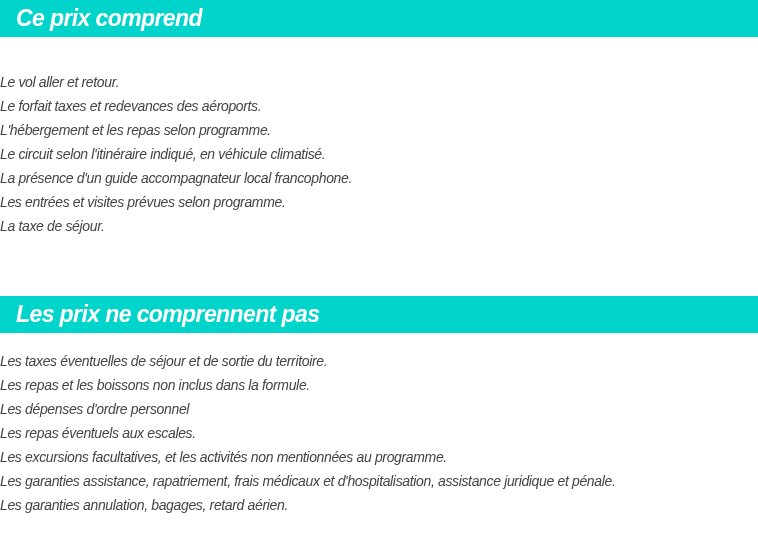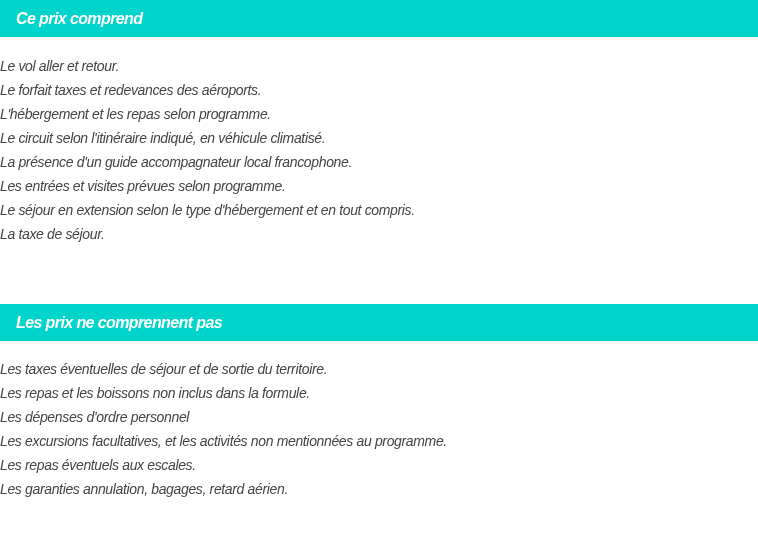--- a/index.html
+++ b/index.html
@@ -20,67 +20,67 @@
       width: 758px;
       box-sizing: border-box;
       padding-left: 16px;
       display: flex;
       align-items: center;
     }
     .section-title {
       color: #ffffff;
       font-style: italic;
       font-weight: bold;
-      font-size: 16px;
+      font-size: 23px;
       letter-spacing: -0.6px;
       margin: 0;
       line-height: 1;
     }
     .item-list {
       list-style: none;
       margin: 0;
       padding: 0;
     }
     .item-list li {
       font-style: italic;
       font-size: 14px;
       line-height: 24px;
       height: 24px;
       white-space: nowrap;
       letter-spacing: -0.35px;
       color: #444444;
     }
-    #section-included .item-list { margin-top: 17px; }
+    #section-included .item-list { margin-top: 33px; }
     #section-excluded { margin-top: 58px; }
     #section-excluded .item-list { margin-top: 16px; }
   </style>
 </head>
 <body>
 
 <section id="section-included">
   <div class="section-banner">
     <h2 class="section-title">Ce prix comprend</h2>
   </div>
   <ul class="item-list">
     <li>Le vol aller et retour.</li>
     <li>Le forfait taxes et redevances des aéroports.</li>
     <li>L'hébergement et les repas selon programme.</li>
     <li>Le circuit selon l'itinéraire indiqué, en véhicule climatisé.</li>
     <li>La présence d'un guide accompagnateur local francophone.</li>
     <li>Les entrées et visites prévues selon programme.</li>
-    <li>Le séjour en extension selon le type d'hébergement et en tout compris.</li>
     <li>La taxe de séjour.</li>
   </ul>
 </section>
 
 <section id="section-excluded">
   <div class="section-banner">
     <h2 class="section-title">Les prix ne comprennent pas</h2>
   </div>
   <ul class="item-list">
     <li>Les taxes éventuelles de séjour et de sortie du territoire.</li>
     <li>Les repas et les boissons non inclus dans la formule.</li>
     <li>Les dépenses d'ordre personnel</li>
+    <li>Les repas éventuels aux escales.</li>
     <li>Les excursions facultatives, et les activités non mentionnées au programme.</li>
-    <li>Les repas éventuels aux escales.</li>
+    <li>Les garanties assistance, rapatriement, frais médicaux et d'hospitalisation, assistance juridique et pénale.</li>
     <li>Les garanties annulation, bagages, retard aérien.</li>
   </ul>
 </section>
 
 </body></html>

